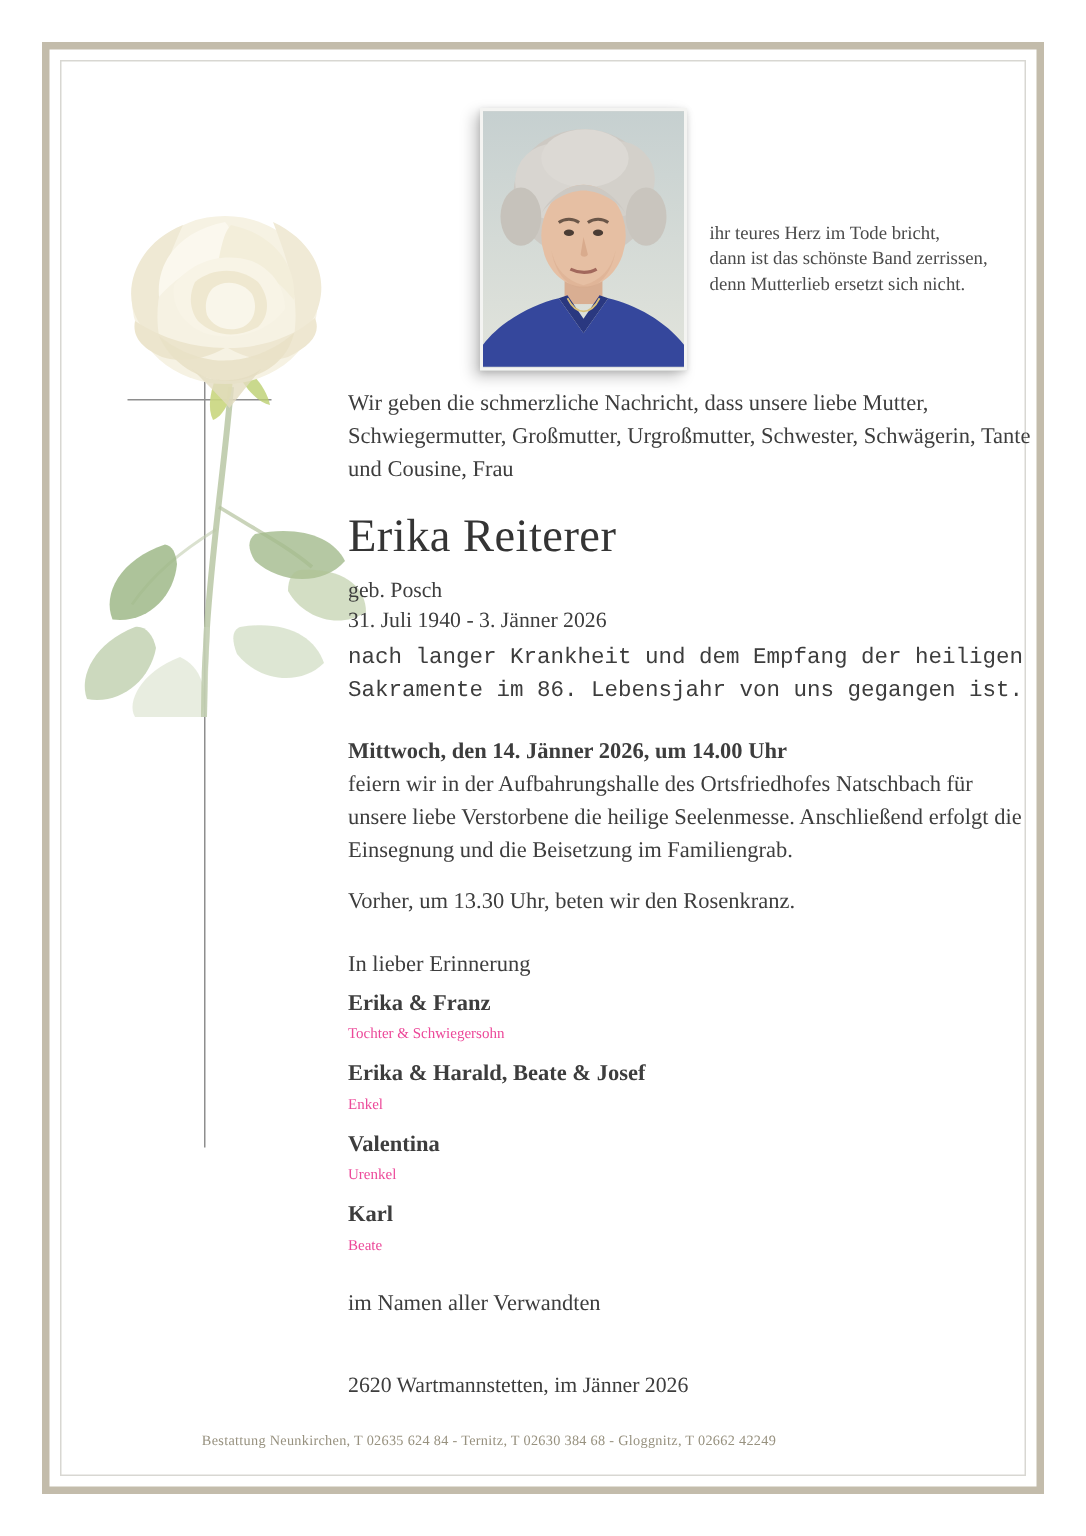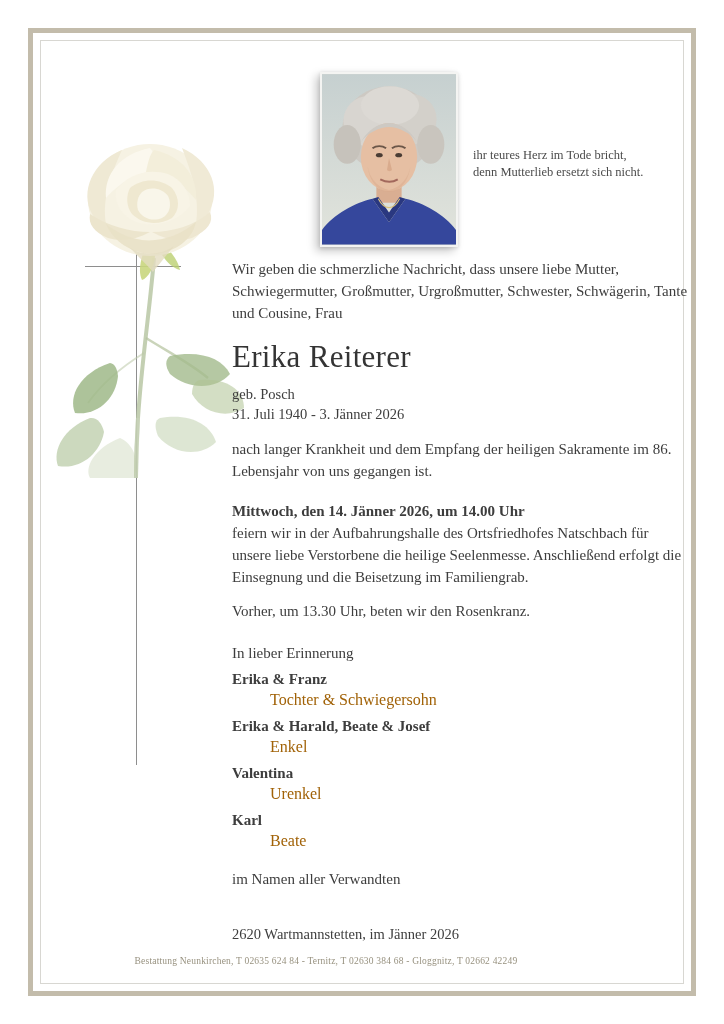--- a/index.html
+++ b/index.html
@@ -57,28 +57,28 @@
     position:absolute; left:232px; top:258px; width:456px;
     font-size:15px; line-height:22px; color:#3d3d3d;
   }
   .intro { margin:0; }
   .name {
     font-size:31px; line-height:36px; font-weight:normal;
     margin-top:15px; letter-spacing:0.3px; color:#343434;
   }
   .geb { margin-top:9px; font-size:14.5px; line-height:20px; }
   .dates { font-size:14.5px; line-height:21px; }
-  .passing { margin-top:13px; }
+  .passing { margin-top:3px;font-family:Liberation Mono, monospace; }
   .svc-datetime { margin-top:18px; font-weight:bold; }
   .svc-details { margin:0; }
   .rosary { margin-top:12px; }
   .remember-heading { margin-top:20px; }
   .mourner { margin-top:5px; }
   .mourner .m-names { font-weight:bold; line-height:21px; }
-  .mourner .m-relation { font-size:16px; line-height:19px; color:#a16207;margin-left:38px; }
+  .mourner .m-relation { font-size:10px; line-height:19px; color:#ec4899; }
   .mourner + .mourner { margin-top:7px; }
   .closing { margin-top:18px; }
   .place-date { margin-top:33px; font-size:14.5px; }
 
   .footer {
     position:absolute; left:0; top:956px; width:652px;
     text-align:center; font-size:9.5px; letter-spacing:0.2px;
     color:#97917f;
   }
 </style>
@@ -166,20 +166,21 @@
 
       <path d="M0 175 L 0 160 C 12 144, 34 132, 52 128 L 69 152 L 86 128 C 104 132, 126 144, 138 160 L 138 175 Z" fill="#35479c"></path>
       <path d="M52 128 L 69 152 L 86 128 L 80 126 L 69 142 L 58 126 Z" fill="#2a3880"></path>
 
       <path d="M58 128 C 64 140, 74 140, 80 128" stroke="#d8c07a" stroke-width="1.2" fill="none"></path>
     </svg>
   </div>
 
   <div class="poem">
     <div>ihr teures Herz im Tode bricht,</div>
+    <div>dann ist das schönste Band zerrissen,</div>
     <div>denn Mutterlieb ersetzt sich nicht.</div>
   </div>
 
   <div class="column">
     <p class="intro">Wir geben die schmerzliche Nachricht, dass unsere liebe Mutter, Schwiegermutter, Großmutter, Urgroßmutter, Schwester, Schwägerin, Tante und Cousine, Frau</p>
     <h1 class="name">Erika Reiterer</h1>
     <div class="geb">geb. Posch</div>
     <div class="dates">31. Juli 1940 - 3. Jänner 2026</div>
     <p class="passing">nach langer Krankheit und dem Empfang der heiligen Sakramente im 86. Lebensjahr von uns gegangen ist.</p>
 

